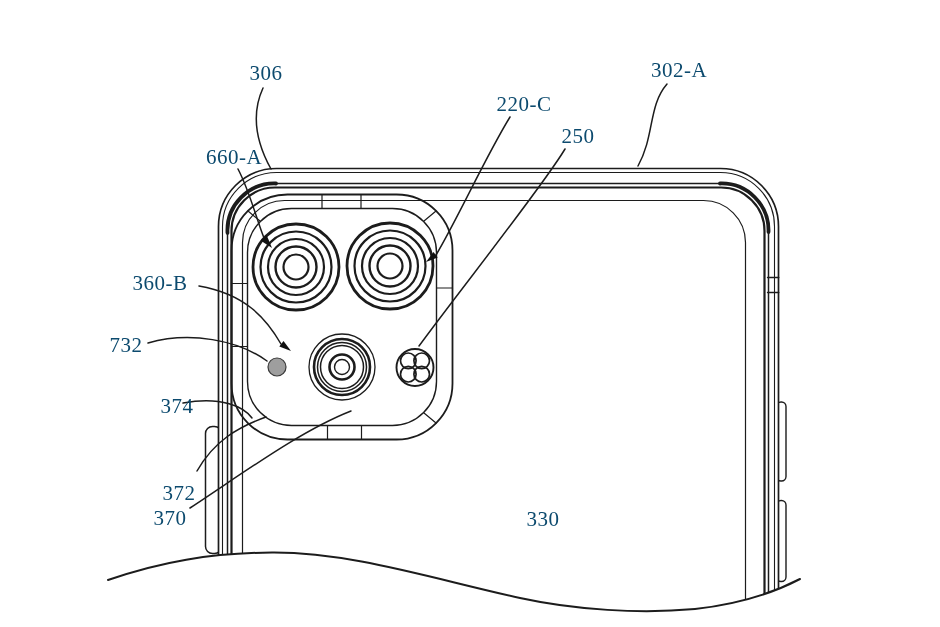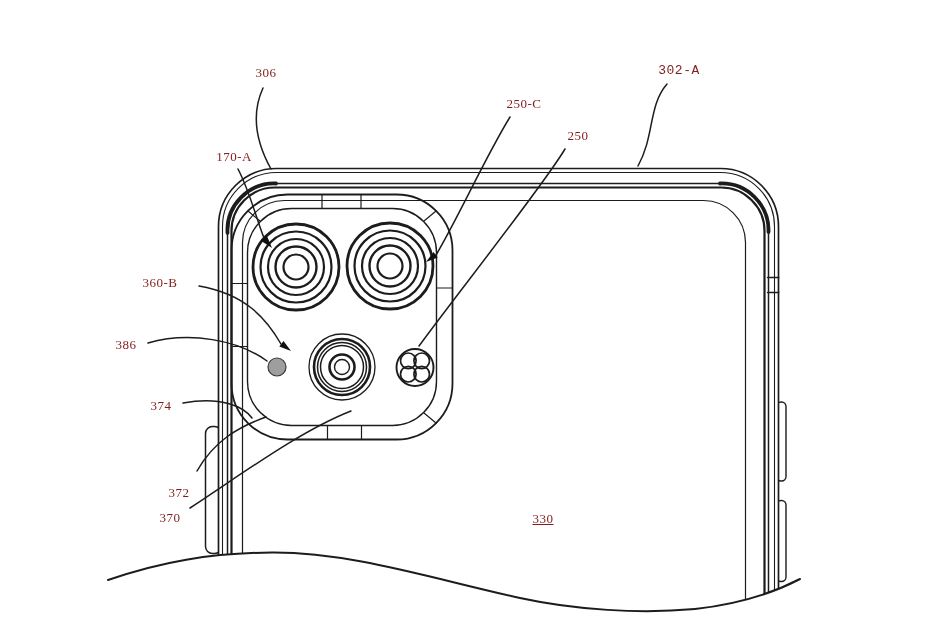--- a/index.html
+++ b/index.html
@@ -7,27 +7,27 @@
     position:relative;
     width:940px;height:627px;
     background:#fff;
     overflow:hidden;
     font-family:"Liberation Serif", serif;
   }
   .stage svg{position:absolute;left:0;top:0;}
   .ref-label{
     position:absolute;
     transform:translate(-50%,-50%);
-    font-size:13px;
-    color:#7f1d1d;
+    font-size:21px;
+    color:#0c4a6e;
     letter-spacing:0.5px;
     white-space:nowrap;
     user-select:none;
   }
-  .ref-label.underlined{text-decoration:underline;}
+  .ref-label.underlined{}
 </style>
 </head>
 <body>
 
 <div class="stage">
 
   <svg width="940" height="627" viewBox="0 0 940 627" fill="none" stroke="#1c1c1c" stroke-linecap="round">
 
     <g>
       <rect x="205.5" y="426.5" width="16" height="127" rx="7" stroke-width="1.5"></rect>
@@ -128,24 +128,24 @@
       <path d="M 190 508 C 242 474 300 431 351 411"></path>
       <g fill="#111" stroke="none">
         <polygon points="272,248 260.6,240.6 266.8,235.4"></polygon>
         <polygon points="426,262 433.5,252 437.7,257.6"></polygon>
         <polygon points="291,351 279.3,346.6 283.5,341"></polygon>
       </g>
     </g>
   </svg>
 
   <div class="ref-label" style="left:266px; top:73px;">306</div>
-  <div class="ref-label" style="left:679px; top:70px;font-family:Liberation Mono, monospace;">302-A</div>
-  <div class="ref-label" style="left:524px; top:104px;">250-C</div>
+  <div class="ref-label" style="left:679px; top:70px;">302-A</div>
+  <div class="ref-label" style="left:524px; top:104px;">220-C</div>
   <div class="ref-label" style="left:578px; top:136px;">250</div>
-  <div class="ref-label" style="left:234px; top:157px;">170-A</div>
+  <div class="ref-label" style="left:234px; top:157px;">660-A</div>
   <div class="ref-label" style="left:160px; top:283px;">360-B</div>
-  <div class="ref-label" style="left:126px; top:345px;">386</div>
-  <div class="ref-label" style="left:161px; top:406px;">374</div>
+  <div class="ref-label" style="left:126px; top:345px;">732</div>
+  <div class="ref-label" style="left:177px; top:406px;">374</div>
   <div class="ref-label" style="left:179px; top:479px;margin-top:14px;">372</div>
   <div class="ref-label" style="left:170px; top:518px;text-align:center;">370</div>
   <div class="ref-label underlined" style="left:543px; top:519px;">330</div>
 
 </div>
 
 </body></html>

